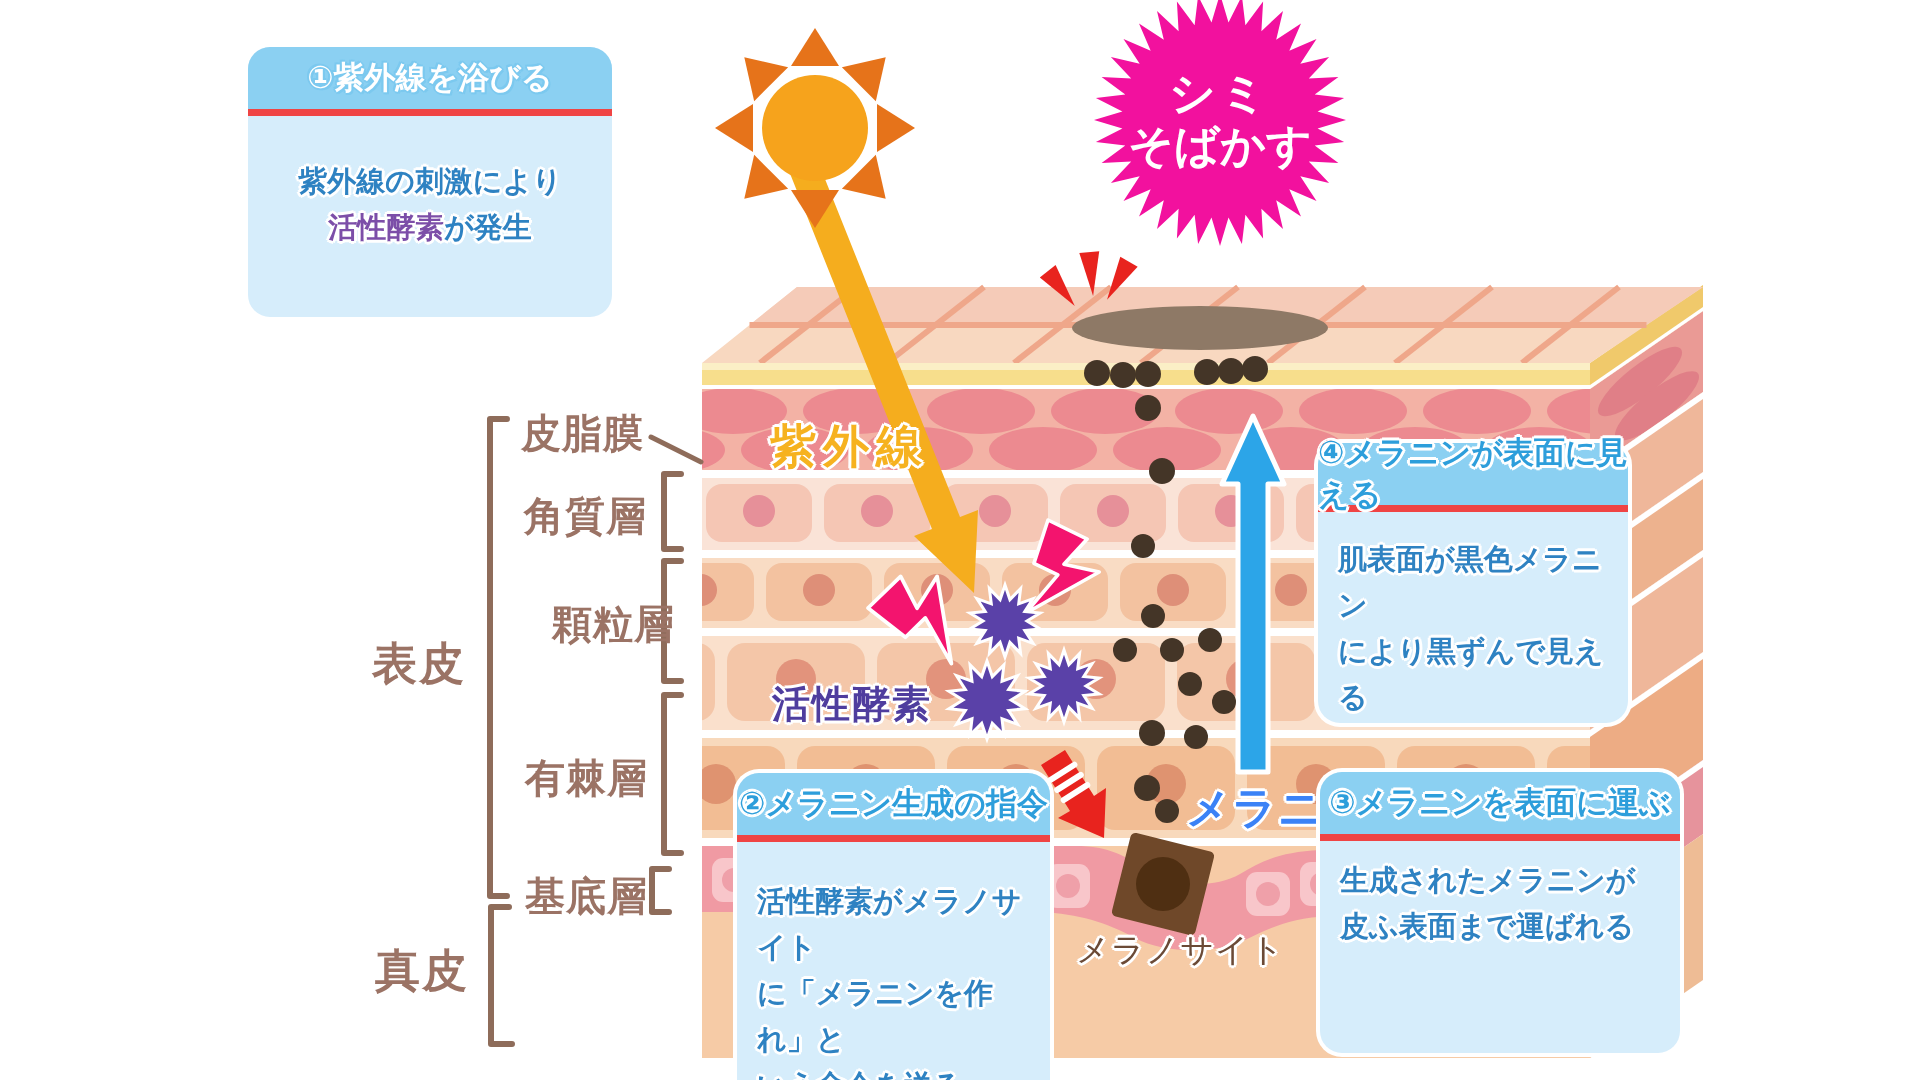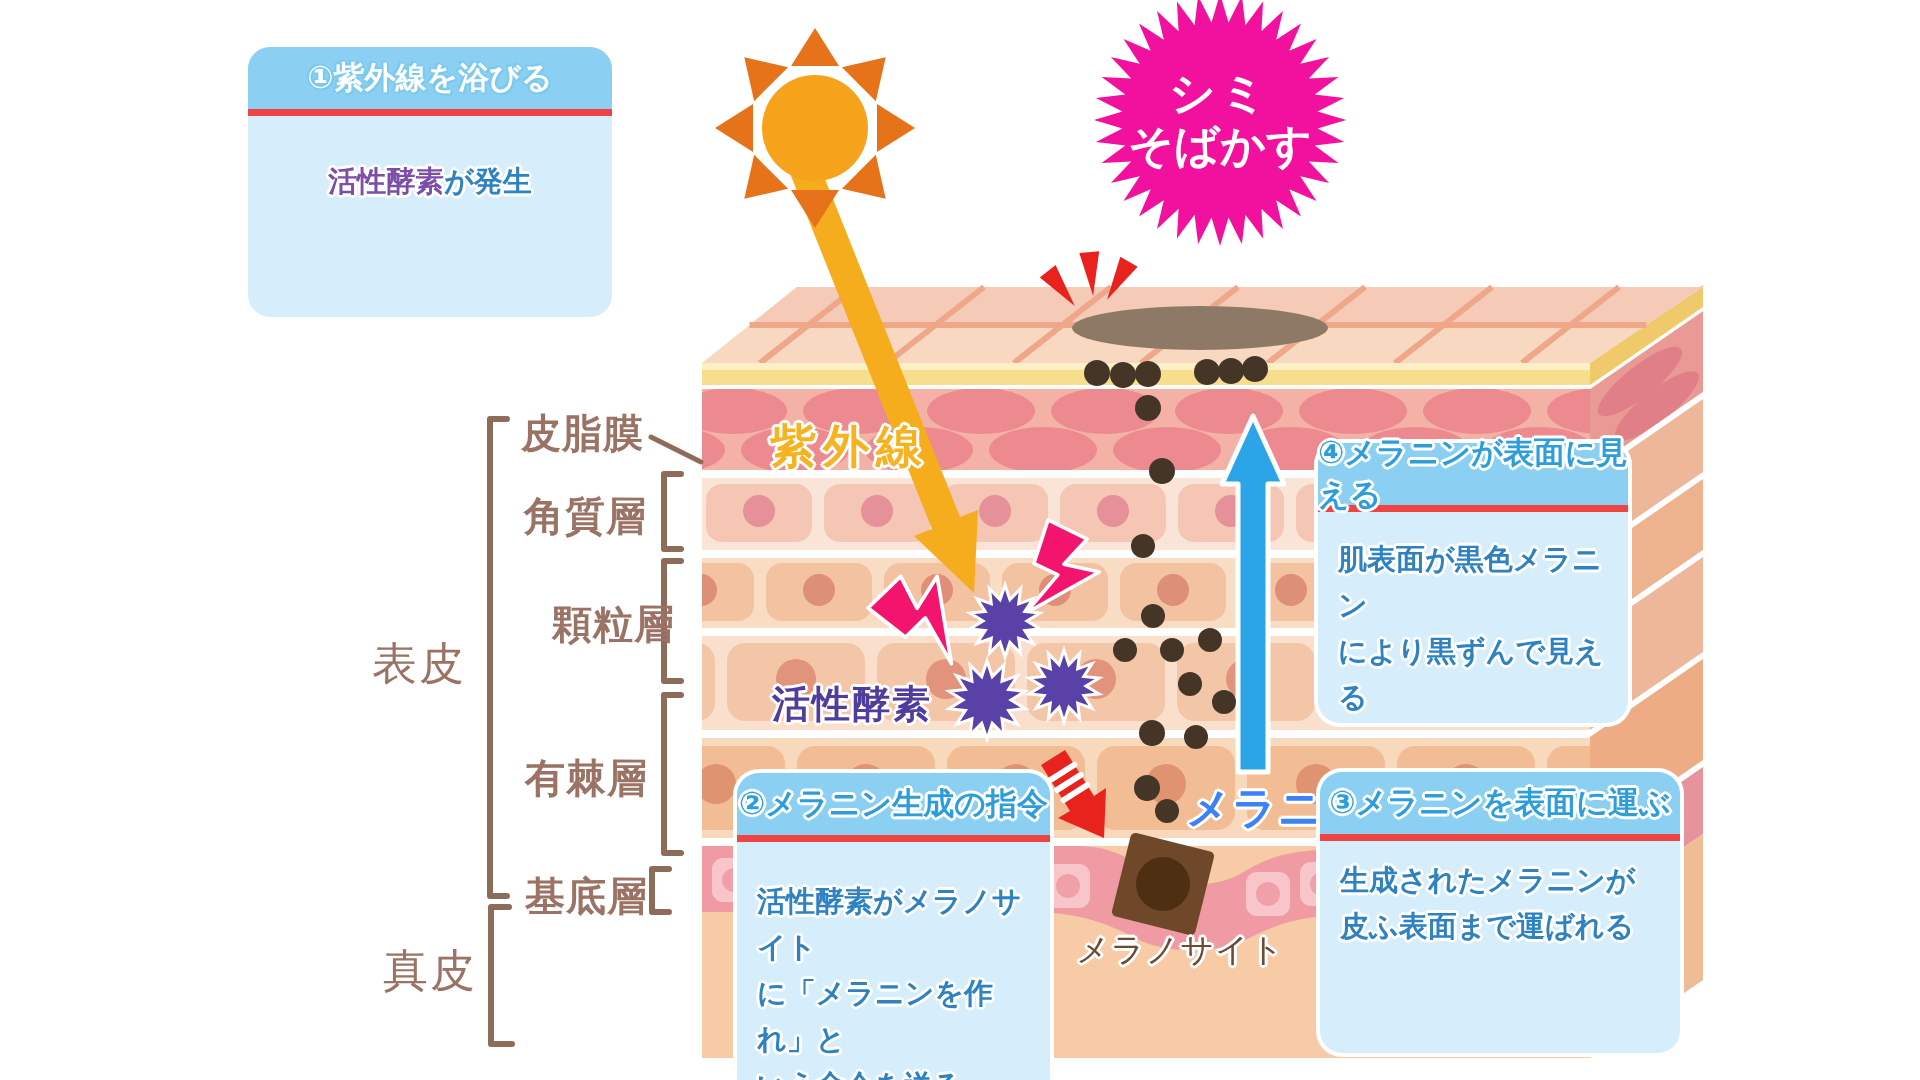--- a/index.html
+++ b/index.html
@@ -16,21 +16,21 @@
   .badge-text{left:1100px;top:66px;width:240px;text-align:center;color:#fff;font-weight:bold;}
   .badge-text .l1{font-size:46px;line-height:54px;letter-spacing:4px;}
   .badge-text .l2{font-size:45px;line-height:52px;}
   
   .uv-label{left:770px;top:416px;font-size:46px;font-weight:bold;color:#F6B21F;letter-spacing:7px;}
   .enzyme-label{left:772px;top:679px;font-size:38px;font-weight:bold;color:#4F3D9E;letter-spacing:2px;}
   .melanin-label{left:1186px;top:779px;font-size:44px;font-weight:bold;color:#3b82f6;letter-spacing:1px;}
   .melanocyte-label{left:1076px;top:928px;font-size:33px;font-weight:normal;color:#6B4A36;letter-spacing:1px;}
   
   .layer-label{width:132px;text-align:right;font-size:40px;font-weight:bold;color:#9B7365;letter-spacing:1px;}
-  .group-label{font-size:45px;font-weight:normal;color:#9B7365;letter-spacing:2px;}
+  .group-label{font-size:45px;font-weight:bold;color:#9B7365;letter-spacing:2px;}
   
   .info-box{position:absolute;background:#D6EDFB;border-radius:22px;}
   .info-box.bordered{box-shadow:0 0 0 4px #fff;}
   .info-header{height:62px;background:#8BD0F2;border-radius:22px 22px 0 0;border-bottom:7px solid #ef4444;
                display:flex;align-items:center;justify-content:center;
                font-size:31px;font-weight:bold;}
   .hdr-white{color:#fff;}
   .hdr-blue{color:#2D9EDB;}
   .info-body{font-size:29px;font-weight:bold;color:#2E82C2;line-height:46px;}
   .body-center{text-align:center;padding-top:42px;}
@@ -260,25 +260,26 @@
 <div class="abs enzyme-label ow">活性酵素</div>
 <div class="abs melanin-label ow">メラニン</div>
 <div class="abs melanocyte-label ow">メラノサイト</div>
 
 <div class="abs layer-label" style="left:512px;top:406px;">皮脂膜</div>
 <div class="abs layer-label" style="left:515px;top:489px;">角質層</div>
 <div class="abs layer-label" style="left:543px;top:597px;">顆粒層</div>
 <div class="abs layer-label" style="left:516px;top:751px;">有棘層</div>
 <div class="abs layer-label" style="left:516px;top:869px;">基底層</div>
 <div class="abs group-label" style="left:372px;top:634px;">表皮</div>
-<div class="abs group-label" style="left:375px;top:941px;margin-left:8px;">真皮</div>
+<div class="abs group-label" style="left:375px;top:941px;">真皮</div>
 
 <div class="info-box" style="left:248px;top:47px;width:364px;height:270px;">
   <div class="info-header hdr-white ob">①紫外線を浴びる</div>
   <div class="info-body body-center ow">
+    <div>紫外線の刺激により</div>
     <div><span class="b1-purple">活性酵素</span><span>が発生</span></div>
   </div>
 </div>
 
 <div class="info-box bordered" style="left:737px;top:773px;width:313px;height:334px;">
   <div class="info-header hdr-blue ow">②メラニン生成の指令</div>
   <div class="info-body body-left ow">
     <div>活性酵素がメラノサイト</div>
     <div>に「メラニンを作れ」と</div>
     <div>いう命令を送る</div>

